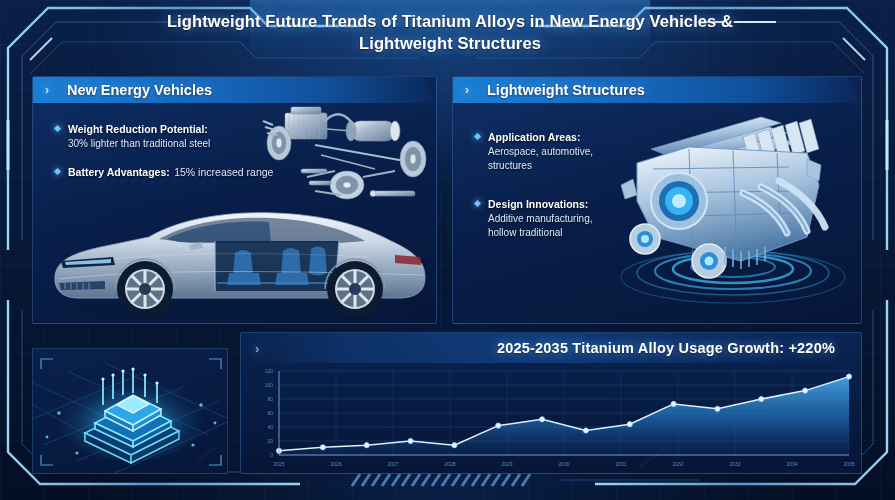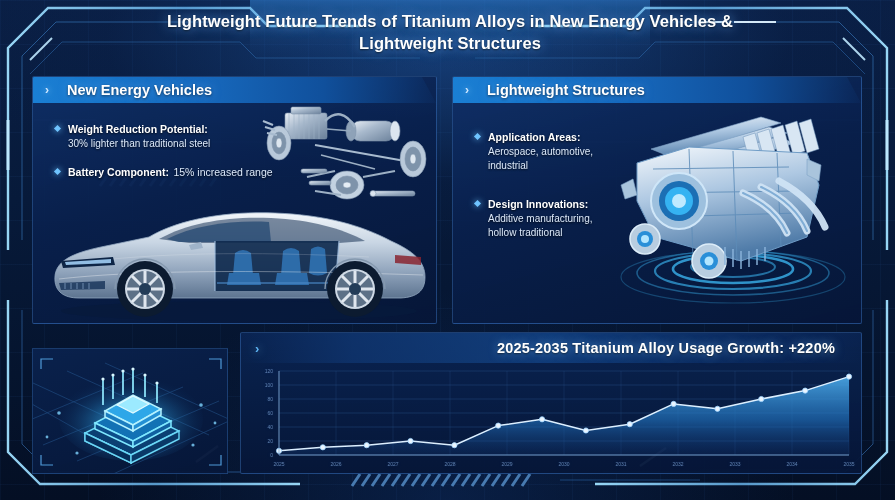--- a/index.html
+++ b/index.html
@@ -253,21 +253,21 @@
         <path d="M8 22 l10 4 M10 28 l10 3 M12 34 l10 2" stroke="#a8bbcf" stroke-width="2.2" fill="none"></path>
       </g>
     </svg>
 
     <div class="bullets" style="padding-top:16px;">
       <div class="bullet">
         <span class="bdot"></span><span class="bhead">Weight Reduction Potential:</span>
         <div class="bsub">30% lighter than traditional steel</div>
       </div>
       <div class="bullet">
-        <span class="bdot"></span><span class="bhead">Battery Component:</span>
+        <span class="bdot"></span><span class="bhead">Battery Advantages:</span>
         <span class="bsub inline">15% increased range</span>
       </div>
     </div>
 
     <svg class="art" style="left:6px; top:118px; width:398px; height:128px;" viewBox="0 0 398 128">
 
       <ellipse cx="200" cy="116" rx="178" ry="10" fill="#071a3c" opacity="0.85"></ellipse>
 
       <path d="M16 86 C14 66 34 58 62 52 L110 42 C140 24 188 16 236 18 C286 20 322 30 352 46
                C374 56 386 66 386 82 C386 96 378 102 362 103 L40 103 C24 103 17 96 16 86 Z" fill="url(#carBody)" stroke="#93a8c0" stroke-width="0.8"></path>
@@ -387,21 +387,21 @@
         <path d="M132 150 v18 M140 152 v18 M148 154 v18 M156 154 v16 M164 152 v16 M172 150 v14"></path>
       </g>
 
       <path d="M40 82 l-12 6 l4 14 l12 -4 Z" fill="#a9c4dc" stroke="#7da3c6" stroke-width="0.6"></path>
       <path d="M214 62 l14 6 l-2 16 l-12 -6 Z" fill="#a9c4dc" stroke="#7da3c6" stroke-width="0.6"></path>
     </svg>
 
     <div class="bullets" style="padding-top:24px; width:230px;">
       <div class="bullet" style="margin-bottom:22px;">
         <span class="bdot"></span><span class="bhead">Application Areas:</span>
-        <div class="bsub" style="max-width:120px;">Aerospace, automotive, industrial</div>
+        <div class="bsub" style="max-width:120px;">Aerospace, automotive, structures</div>
       </div>
       <div class="bullet">
         <span class="bdot"></span><span class="bhead">Design Innovations:</span>
         <div class="bsub" style="max-width:120px;">Additive manufacturing, hollow traditional</div>
       </div>
     </div>
   </div>
 
   <div class="chip-panel" style="left:32px; top:348px; width:196px; height:126px;">
     <svg viewBox="0 0 196 126" style="width:196px;height:126px;">

